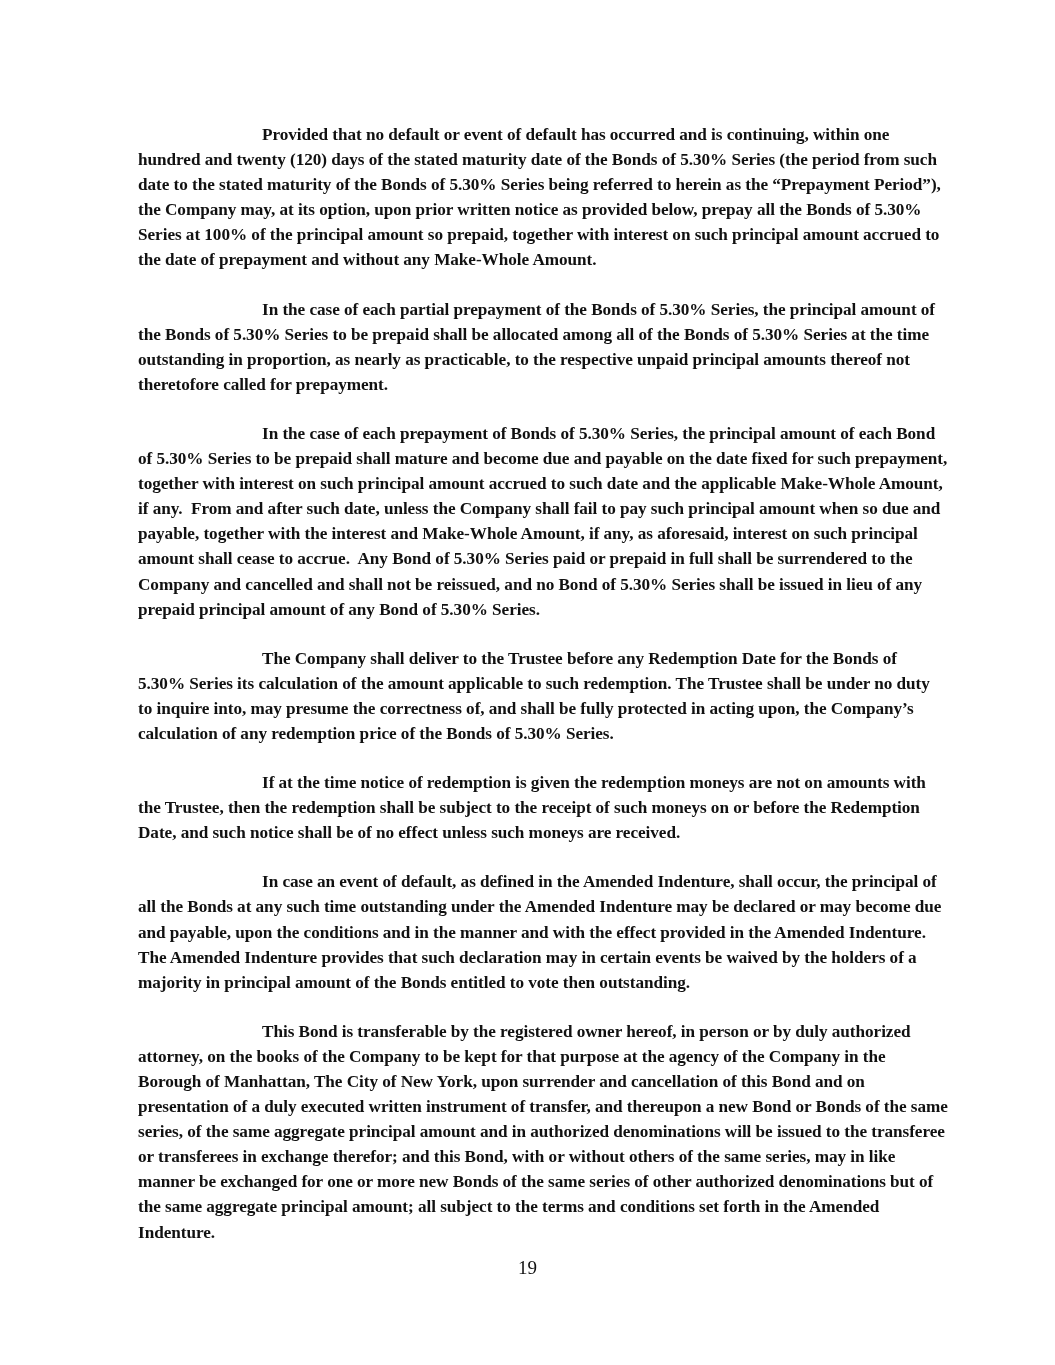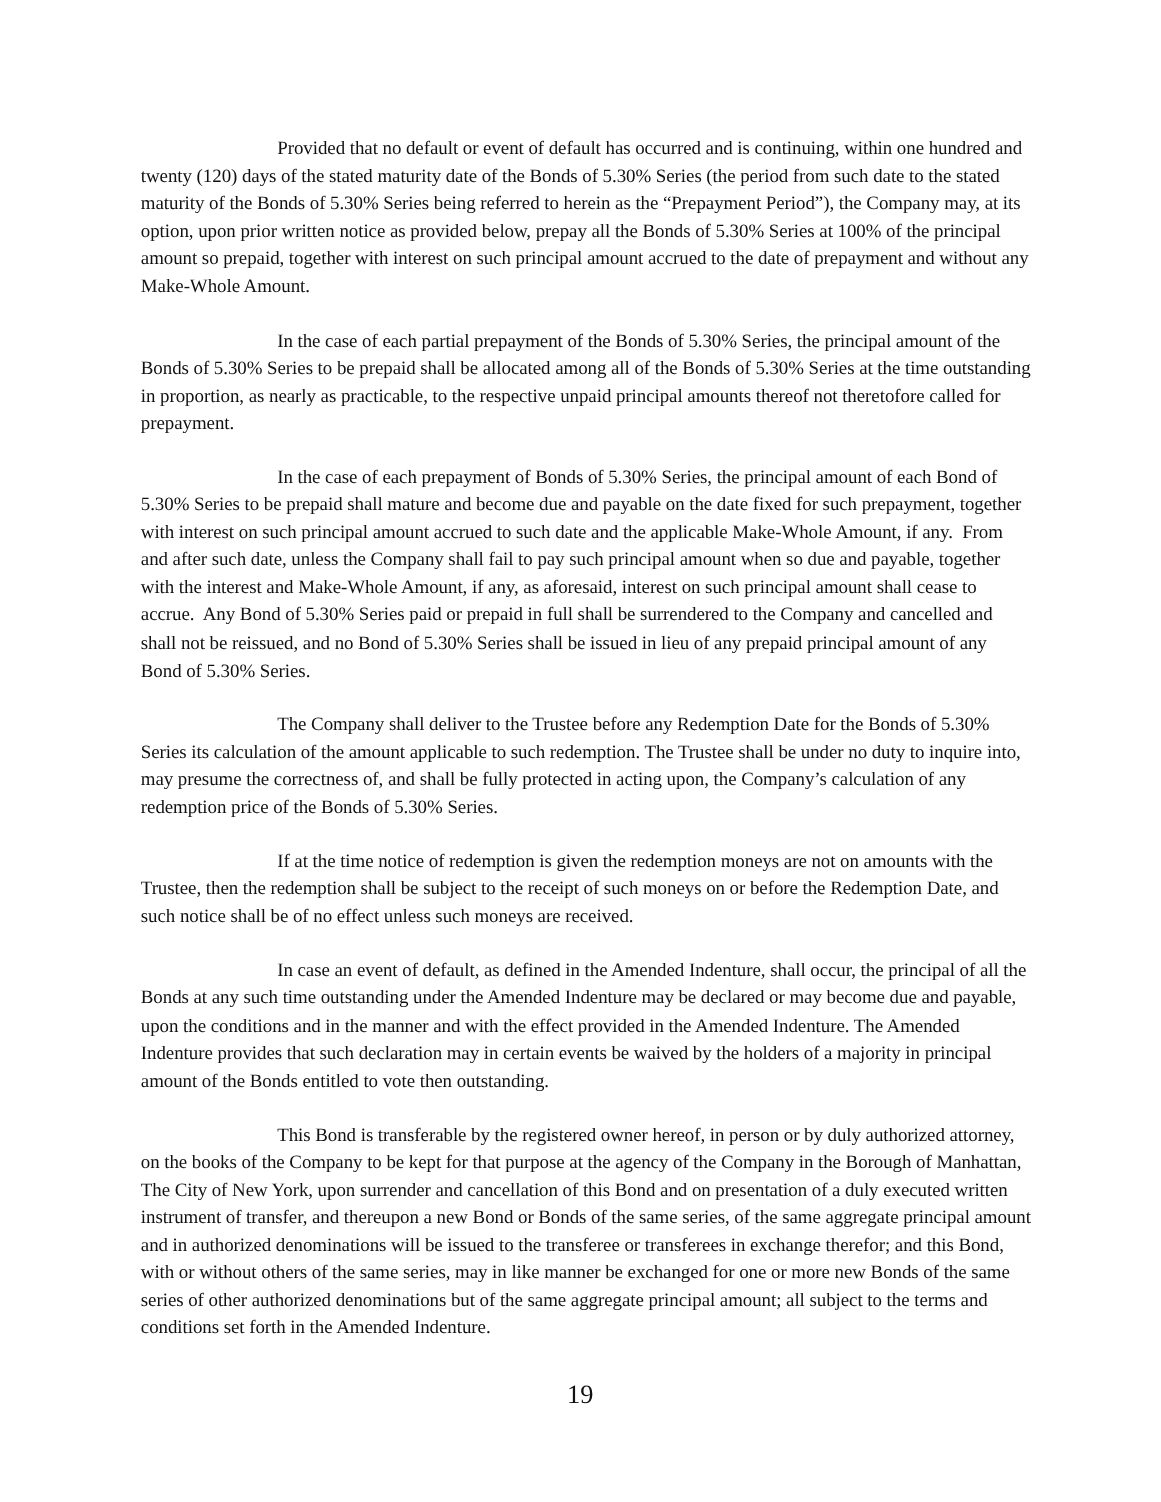--- a/index.html
+++ b/index.html
@@ -10,40 +10,41 @@
     body {
       width: 1055px;
       height: 1365px;
       position: relative;
       overflow: hidden;
       font-family: "Liberation Serif", "DejaVu Serif", serif;
       color: #111111;
     }
     .page {
       position: absolute;
-      left: 128px;
+      left: 138px;
       top: 122px;
       width: 810px;
+      font-weight: bold;
     }
     .para {
       margin: 0 0 24px 0;
       font-size: 17.2px;
       line-height: 25.1px;
       text-indent: 124px;
       text-align: left;
       letter-spacing: -0.05px;
       word-spacing: 0px;
     }
     .page-number {
       position: absolute;
       left: 0;
       width: 1055px;
       top: 1256px;
       text-align: center;
-      font-size: 24px;
+      font-size: 19px;
       line-height: 24px;
     }
   </style>
 </head>
 <body>
 
 <div class="page">
   <p class="para">Provided that no default or event of default has occurred and is continuing, within one hundred and twenty (120) days of the stated maturity date of the Bonds of 5.30% Series (the period from such date to the stated maturity of the Bonds of 5.30% Series being referred to herein as the “Prepayment Period”), the Company may, at its option, upon prior written notice as provided below, prepay all the Bonds of 5.30% Series at 100% of the principal amount so prepaid, together with interest on such principal amount accrued to the date of prepayment and without any Make-Whole Amount.</p>
   <p class="para">In the case of each partial prepayment of the Bonds of 5.30% Series, the principal amount of the Bonds of 5.30% Series to be prepaid shall be allocated among all of the Bonds of 5.30% Series at the time outstanding in proportion, as nearly as practicable, to the respective unpaid principal amounts thereof not theretofore called for prepayment.</p>
   <p class="para">In the case of each prepayment of Bonds of 5.30% Series, the principal amount of each Bond of 5.30% Series to be prepaid shall mature and become due and payable on the date fixed for such prepayment, together with interest on such principal amount accrued to such date and the applicable Make-Whole Amount, if any.&nbsp; From and after such date, unless the Company shall fail to pay such principal amount when so due and payable, together with the interest and Make-Whole Amount, if any, as aforesaid, interest on such principal amount shall cease to accrue.&nbsp; Any Bond of 5.30% Series paid or prepaid in full shall be surrendered to the Company and cancelled and shall not be reissued, and no Bond of 5.30% Series shall be issued in lieu of any prepaid principal amount of any Bond of 5.30% Series.</p>

